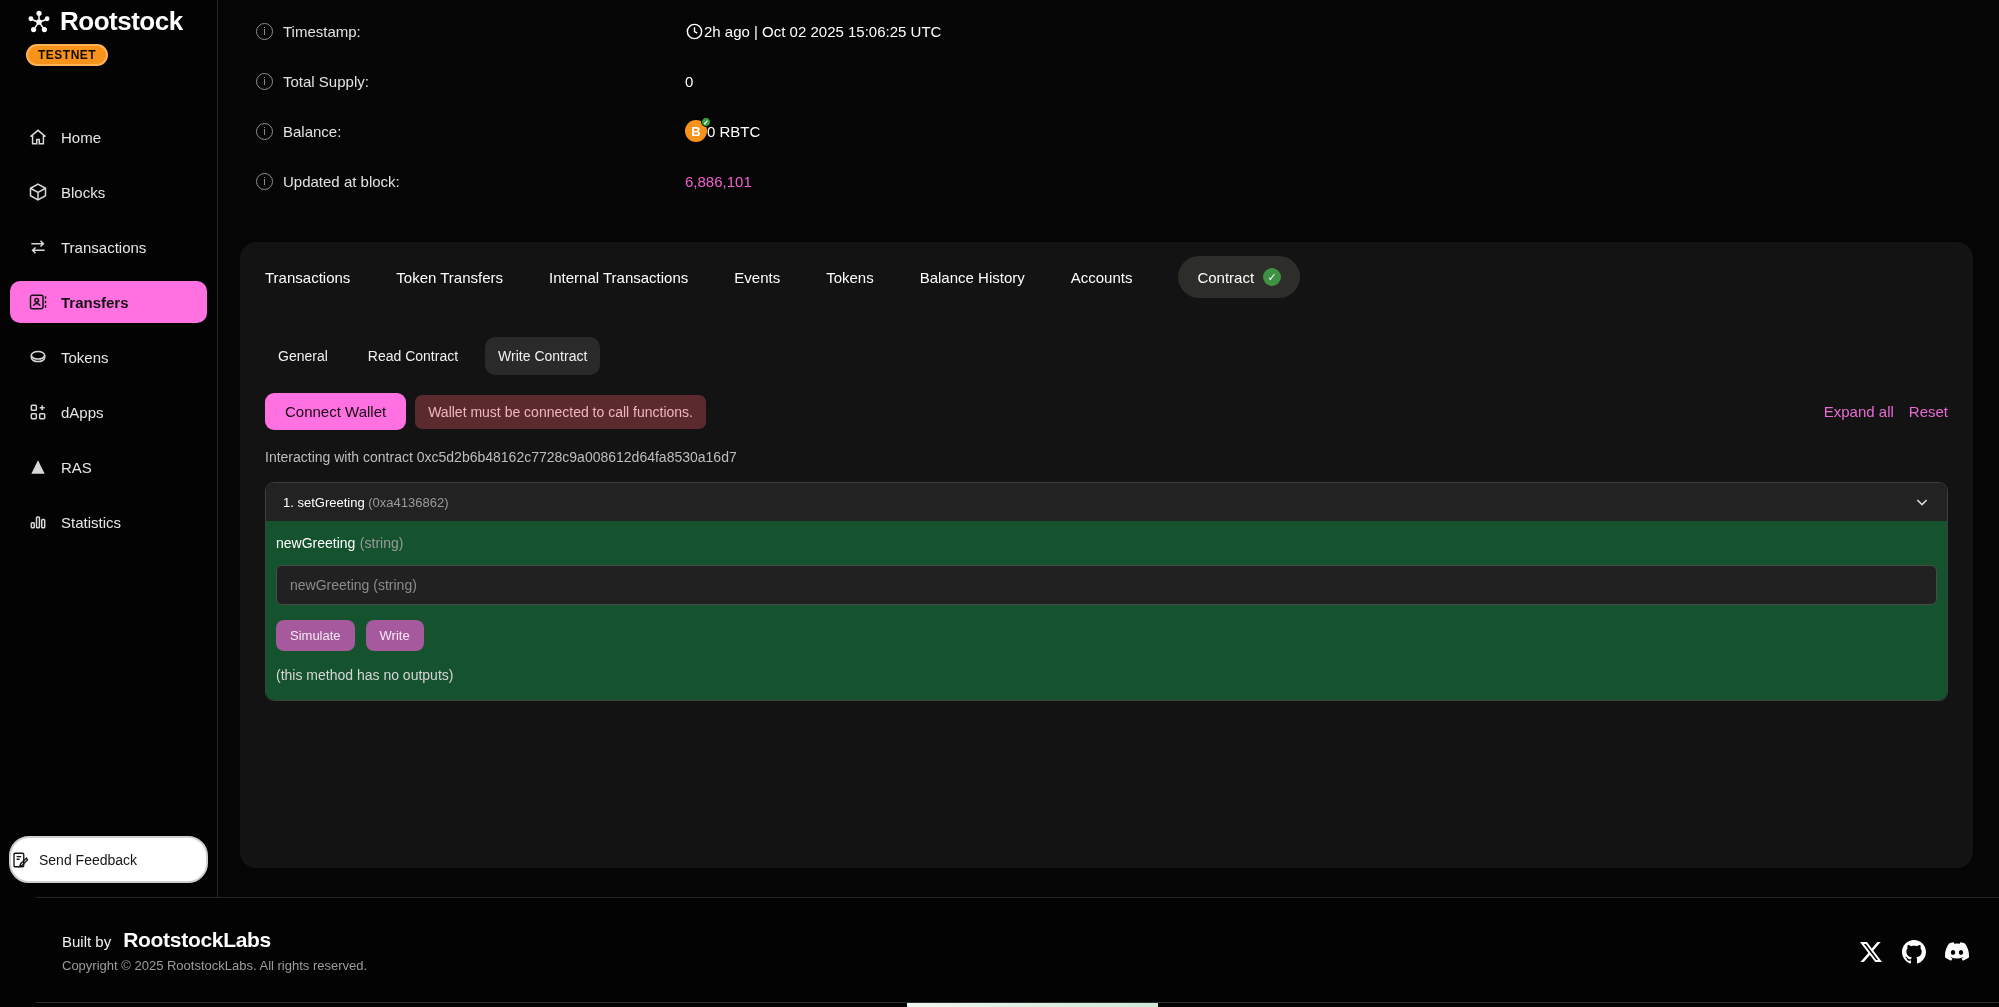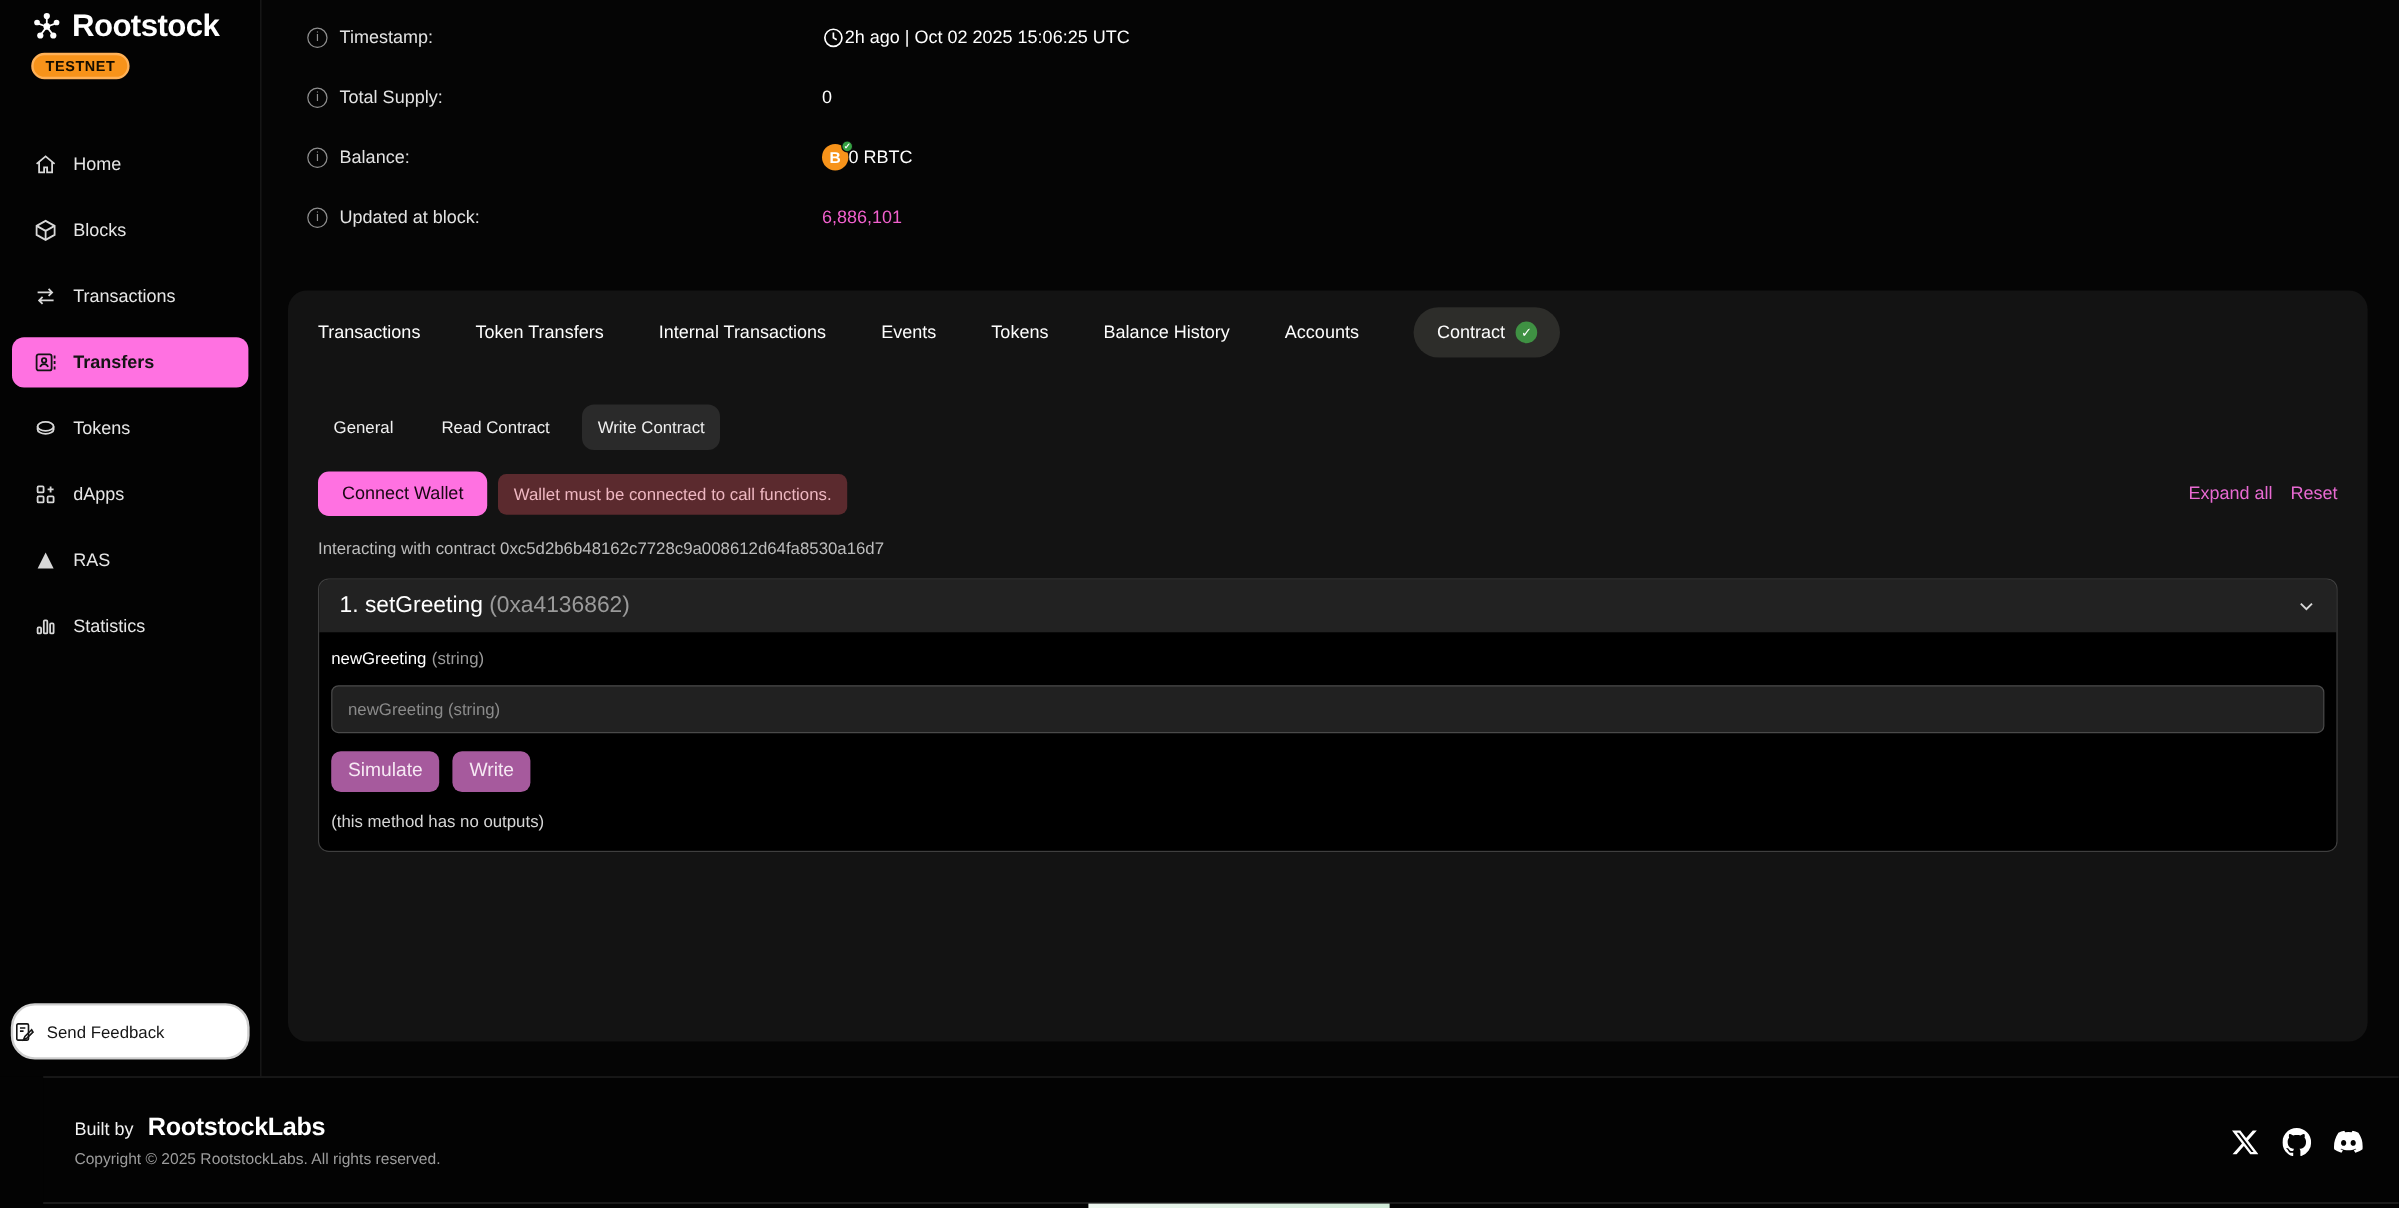--- a/index.html
+++ b/index.html
@@ -43,30 +43,30 @@
   .subtab.active { background:#2a2a2a; }
   .connect-row { margin-top:18px; display:flex; align-items:center; }
   .connect-btn { background:#ff71e1; color:#190713; border:none; font-family:inherit; font-size:15px; font-weight:500; padding:10px 20px; border-radius:9px; cursor:pointer; }
   .wallet-warning { margin-left:9px; background:#5b2a2e; color:#eeb7c1; font-size:14px; padding:9px 13px; border-radius:7px; }
   .spacer { flex:1; }
   .expand-links { display:flex; gap:15px; }
   .pink-link { color:#e86ad2; font-size:15px; cursor:pointer; }
   .interacting { margin-top:19px; font-size:14px; color:#bdbdbd; }
   .fn-block { margin-top:17px; border:1px solid #3f3f3f; border-radius:9px; overflow:hidden; }
   .fn-header { display:flex; align-items:center; justify-content:space-between; background:#222222; padding:11px 17px; cursor:pointer; }
-  .fn-title { font-size:19px; color:#fff; }
+  .fn-title { font-size:13px; color:#fff; }
   .fn-selector { color:#9a9a9a; font-weight:400; }
   .chevron { color:#d8d8d8; display:flex; }
-  .fn-body { background:#000000; padding:13px 10px 17px 10px; }
+  .fn-body { background:#14532d; padding:13px 10px 17px 10px; }
   .param-label { font-size:14px; color:#fff; }
   .param-type { color:#9a9a9a; }
   .param-input { margin-top:13px; width:100%; height:40px; background:#212121; border:1px solid #4a4a4a; border-radius:6px; padding:0 13px; font-family:inherit; font-size:14px; color:#e6e6e6; outline:none; }
   .param-input::placeholder { color:#8b8b8b; }
   .fn-actions { margin-top:15px; display:flex; gap:11px; }
-  .purple-btn { background:#a65a9d; color:#f6e8f3; border:none; font-family:inherit; font-size:16px; padding:8px 14px; border-radius:8px; cursor:pointer; }
+  .purple-btn { background:#a65a9d; color:#f6e8f3; border:none; font-family:inherit; font-size:13px; padding:8px 14px; border-radius:8px; cursor:pointer; }
   .outputs-note { margin-top:16px; font-size:14px; color:#d6d6d6; }
 
   
   .footer { position:relative; height:110px; flex:0 0 110px; border-top:1px solid #252525; background:#030303;margin-left:36px; }
   .footer-left { position:absolute; left:26px; top:30px; }
   .built-by-row { display:flex; align-items:baseline; gap:12px; }
   .built-by { font-size:15px; color:#f2f2f2; }
   .company { font-size:21px; font-weight:600; color:#fff; letter-spacing:-0.3px; }
   .copyright { margin-top:6px; font-size:13px; color:#9c9c9c; }
   .footer-links { position:absolute; left:868px; top:47px; display:flex; gap:26px; }

